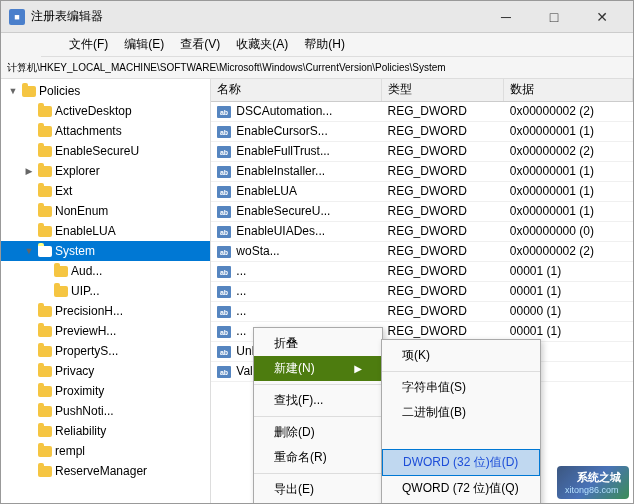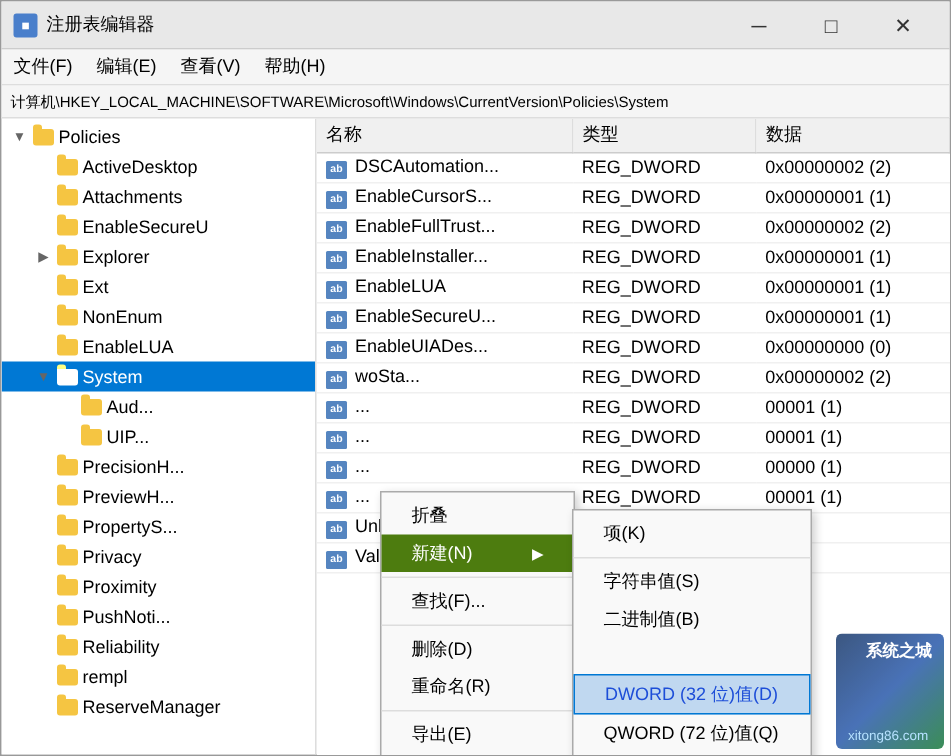--- a/index.html
+++ b/index.html
@@ -62,22 +62,23 @@
       display: flex;
       align-items: center;
       justify-content: center;
       color: #333;
     }
     .menu-bar {
       background: #f5f5f5;
       height: 24px;
       display: flex;
       align-items: center;
-      padding: 0 0;
+      padding: 0 20px;
       border-bottom: 1px solid #ddd;
+      margin-left: 40px;
     }
     .menu-item {
       padding: 2px 8px;
       cursor: pointer;
       font-size: 12px;
       color: #000;
       height: 100%;
       display: flex;
       align-items: center;
     }
@@ -272,21 +273,20 @@
     }
     .watermark-text {
       color: white;
       font-size: 11px;
       font-weight: bold;
       margin-left: 12px;
     }
     .watermark-sub {
       color: #adf;
       font-size: 9px;
-      margin-top: 44px;
     }
   </style>
 </head>
 <body>
 
 <div class="window">
 
   <div class="title-bar">
     <div class="title-bar-left">
       <div class="title-icon">
@@ -298,20 +298,21 @@
       <button class="title-btn">─</button>
       <button class="title-btn">□</button>
       <button class="title-btn close">✕</button>
     </div>
   </div>
 
   <div class="menu-bar">
   <div class="menu-item">文件(F)</div>
       <div class="menu-item">编辑(E)</div>
       <div class="menu-item">查看(V)</div>
+      <div class="menu-item">收藏夹(A)</div>
       <div class="menu-item">帮助(H)</div>
     </div>
 
   <div class="breadcrumb-bar">
     <span>计算机\HKEY_LOCAL_MACHINE\SOFTWARE\Microsoft\Windows\CurrentVersion\Policies\System</span>
   </div>
 
   <div class="main-content">
 
     <div class="tree-panel">

